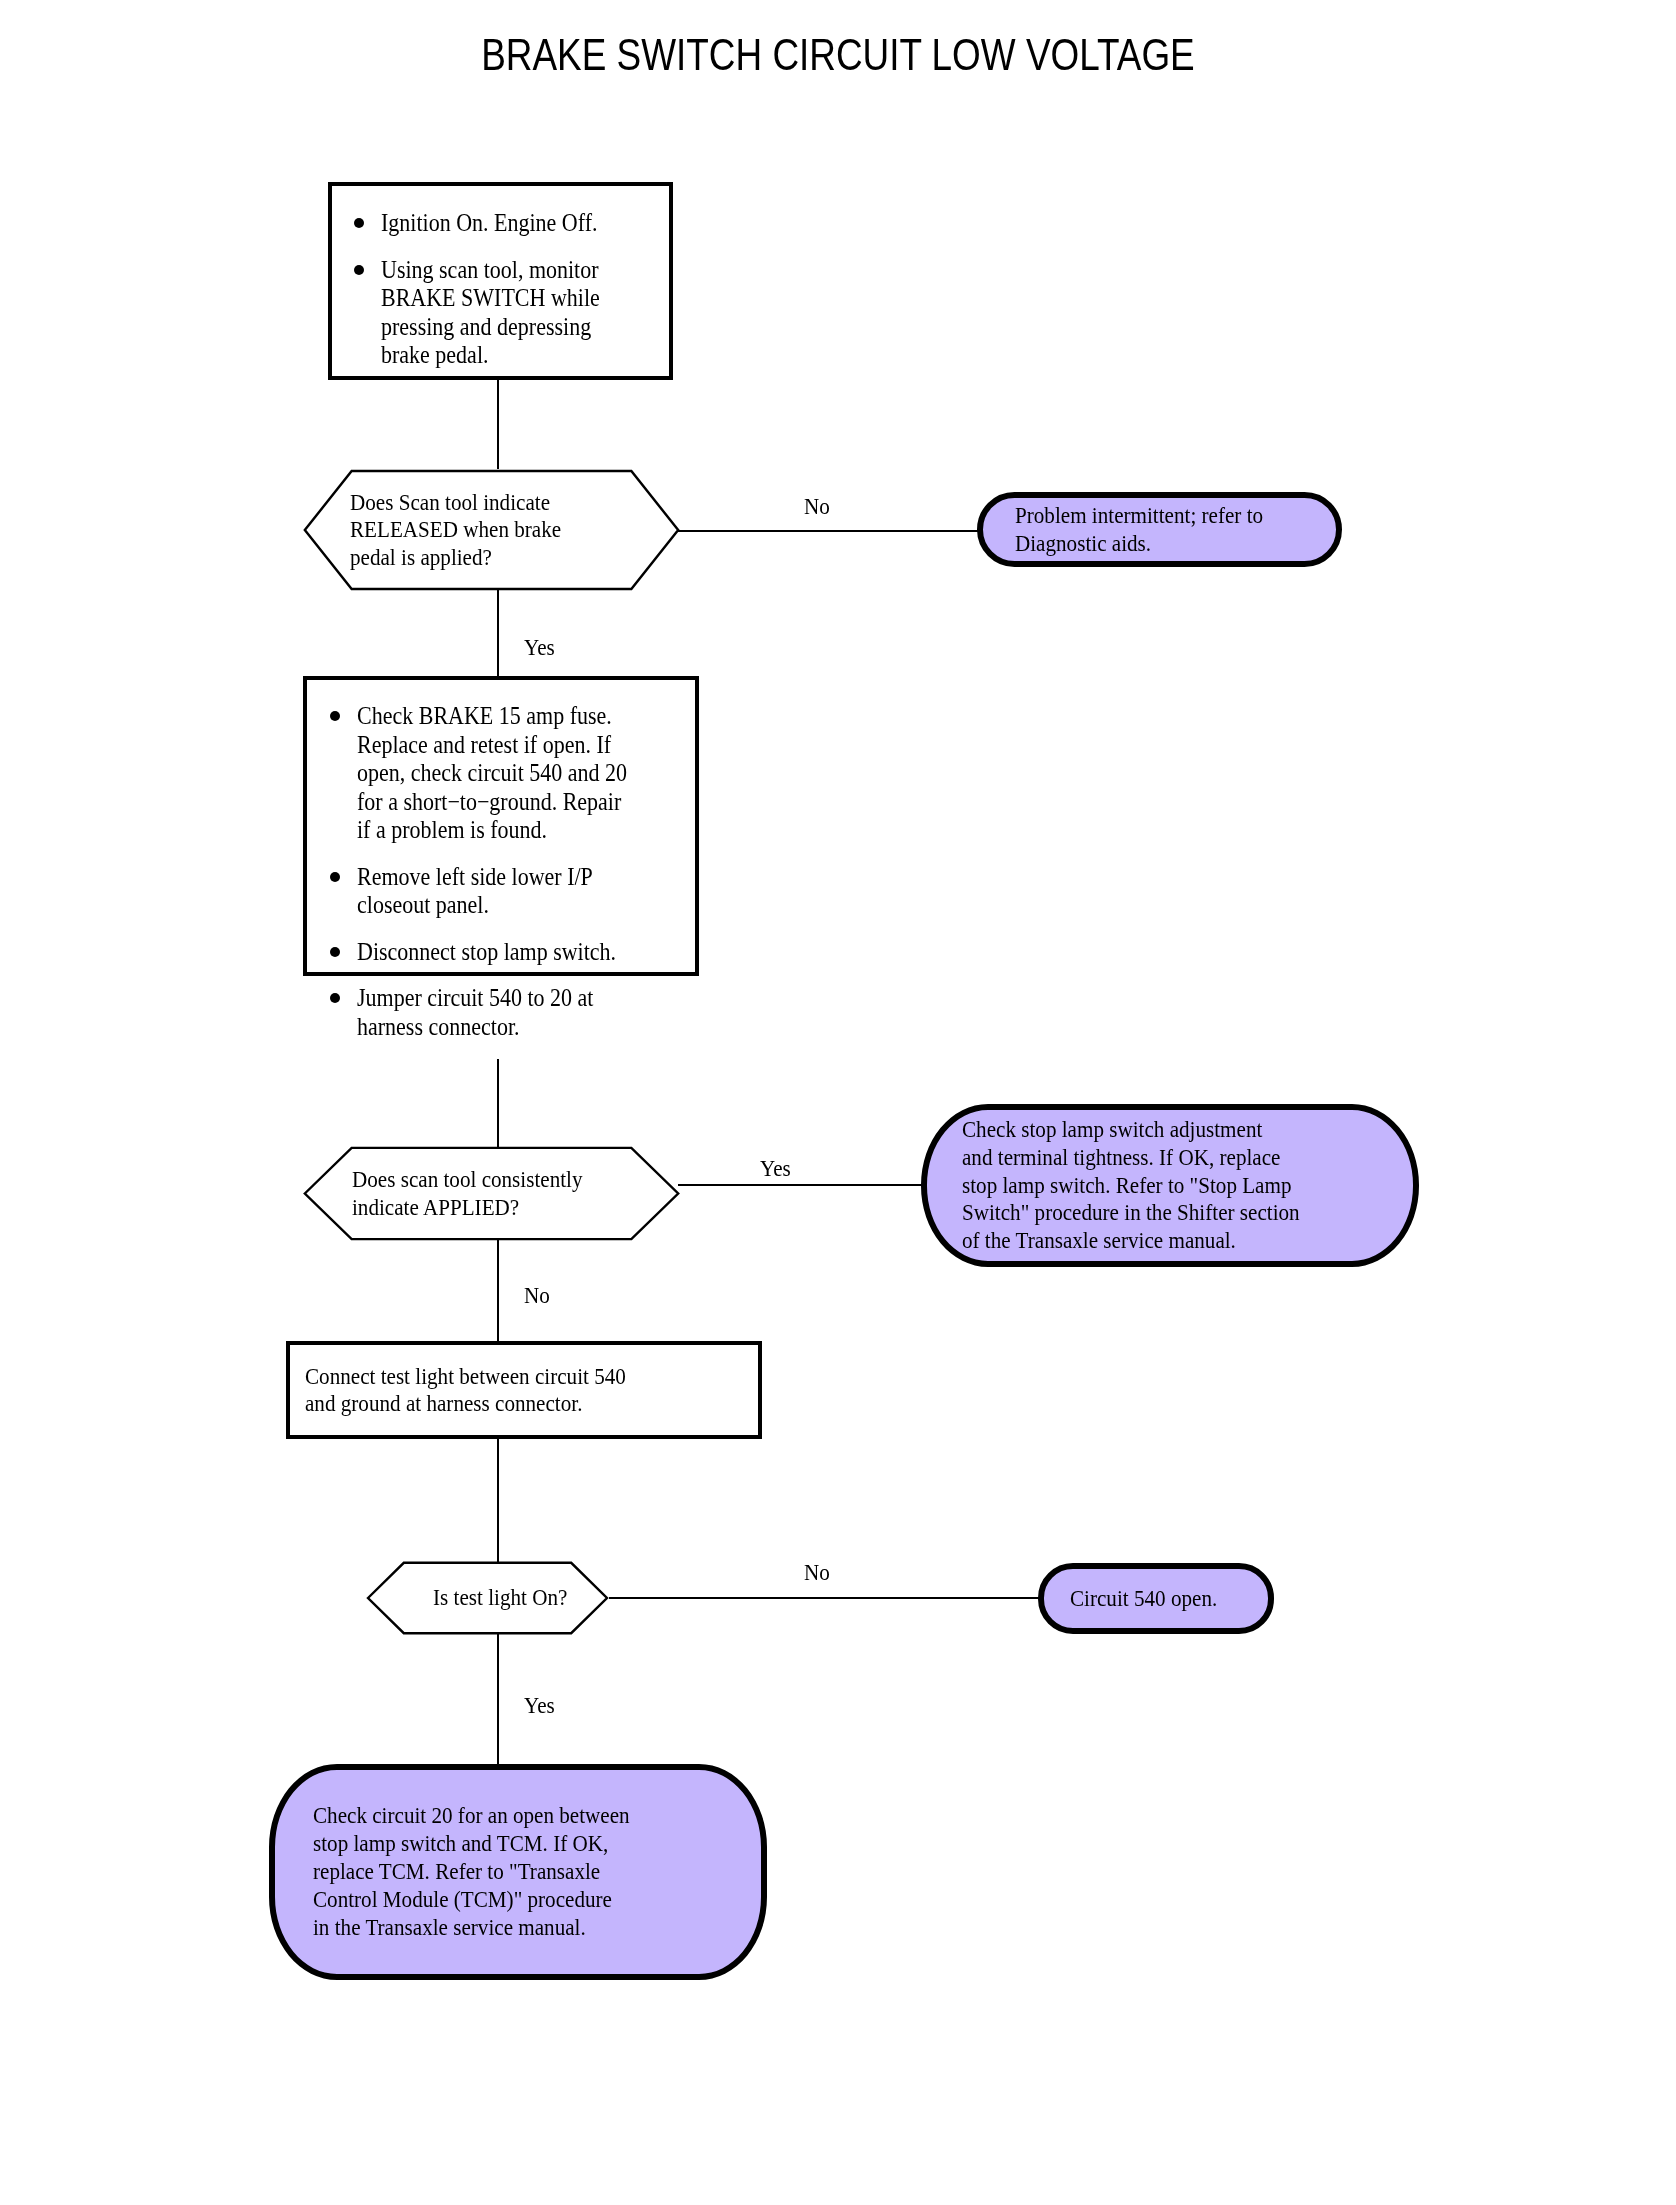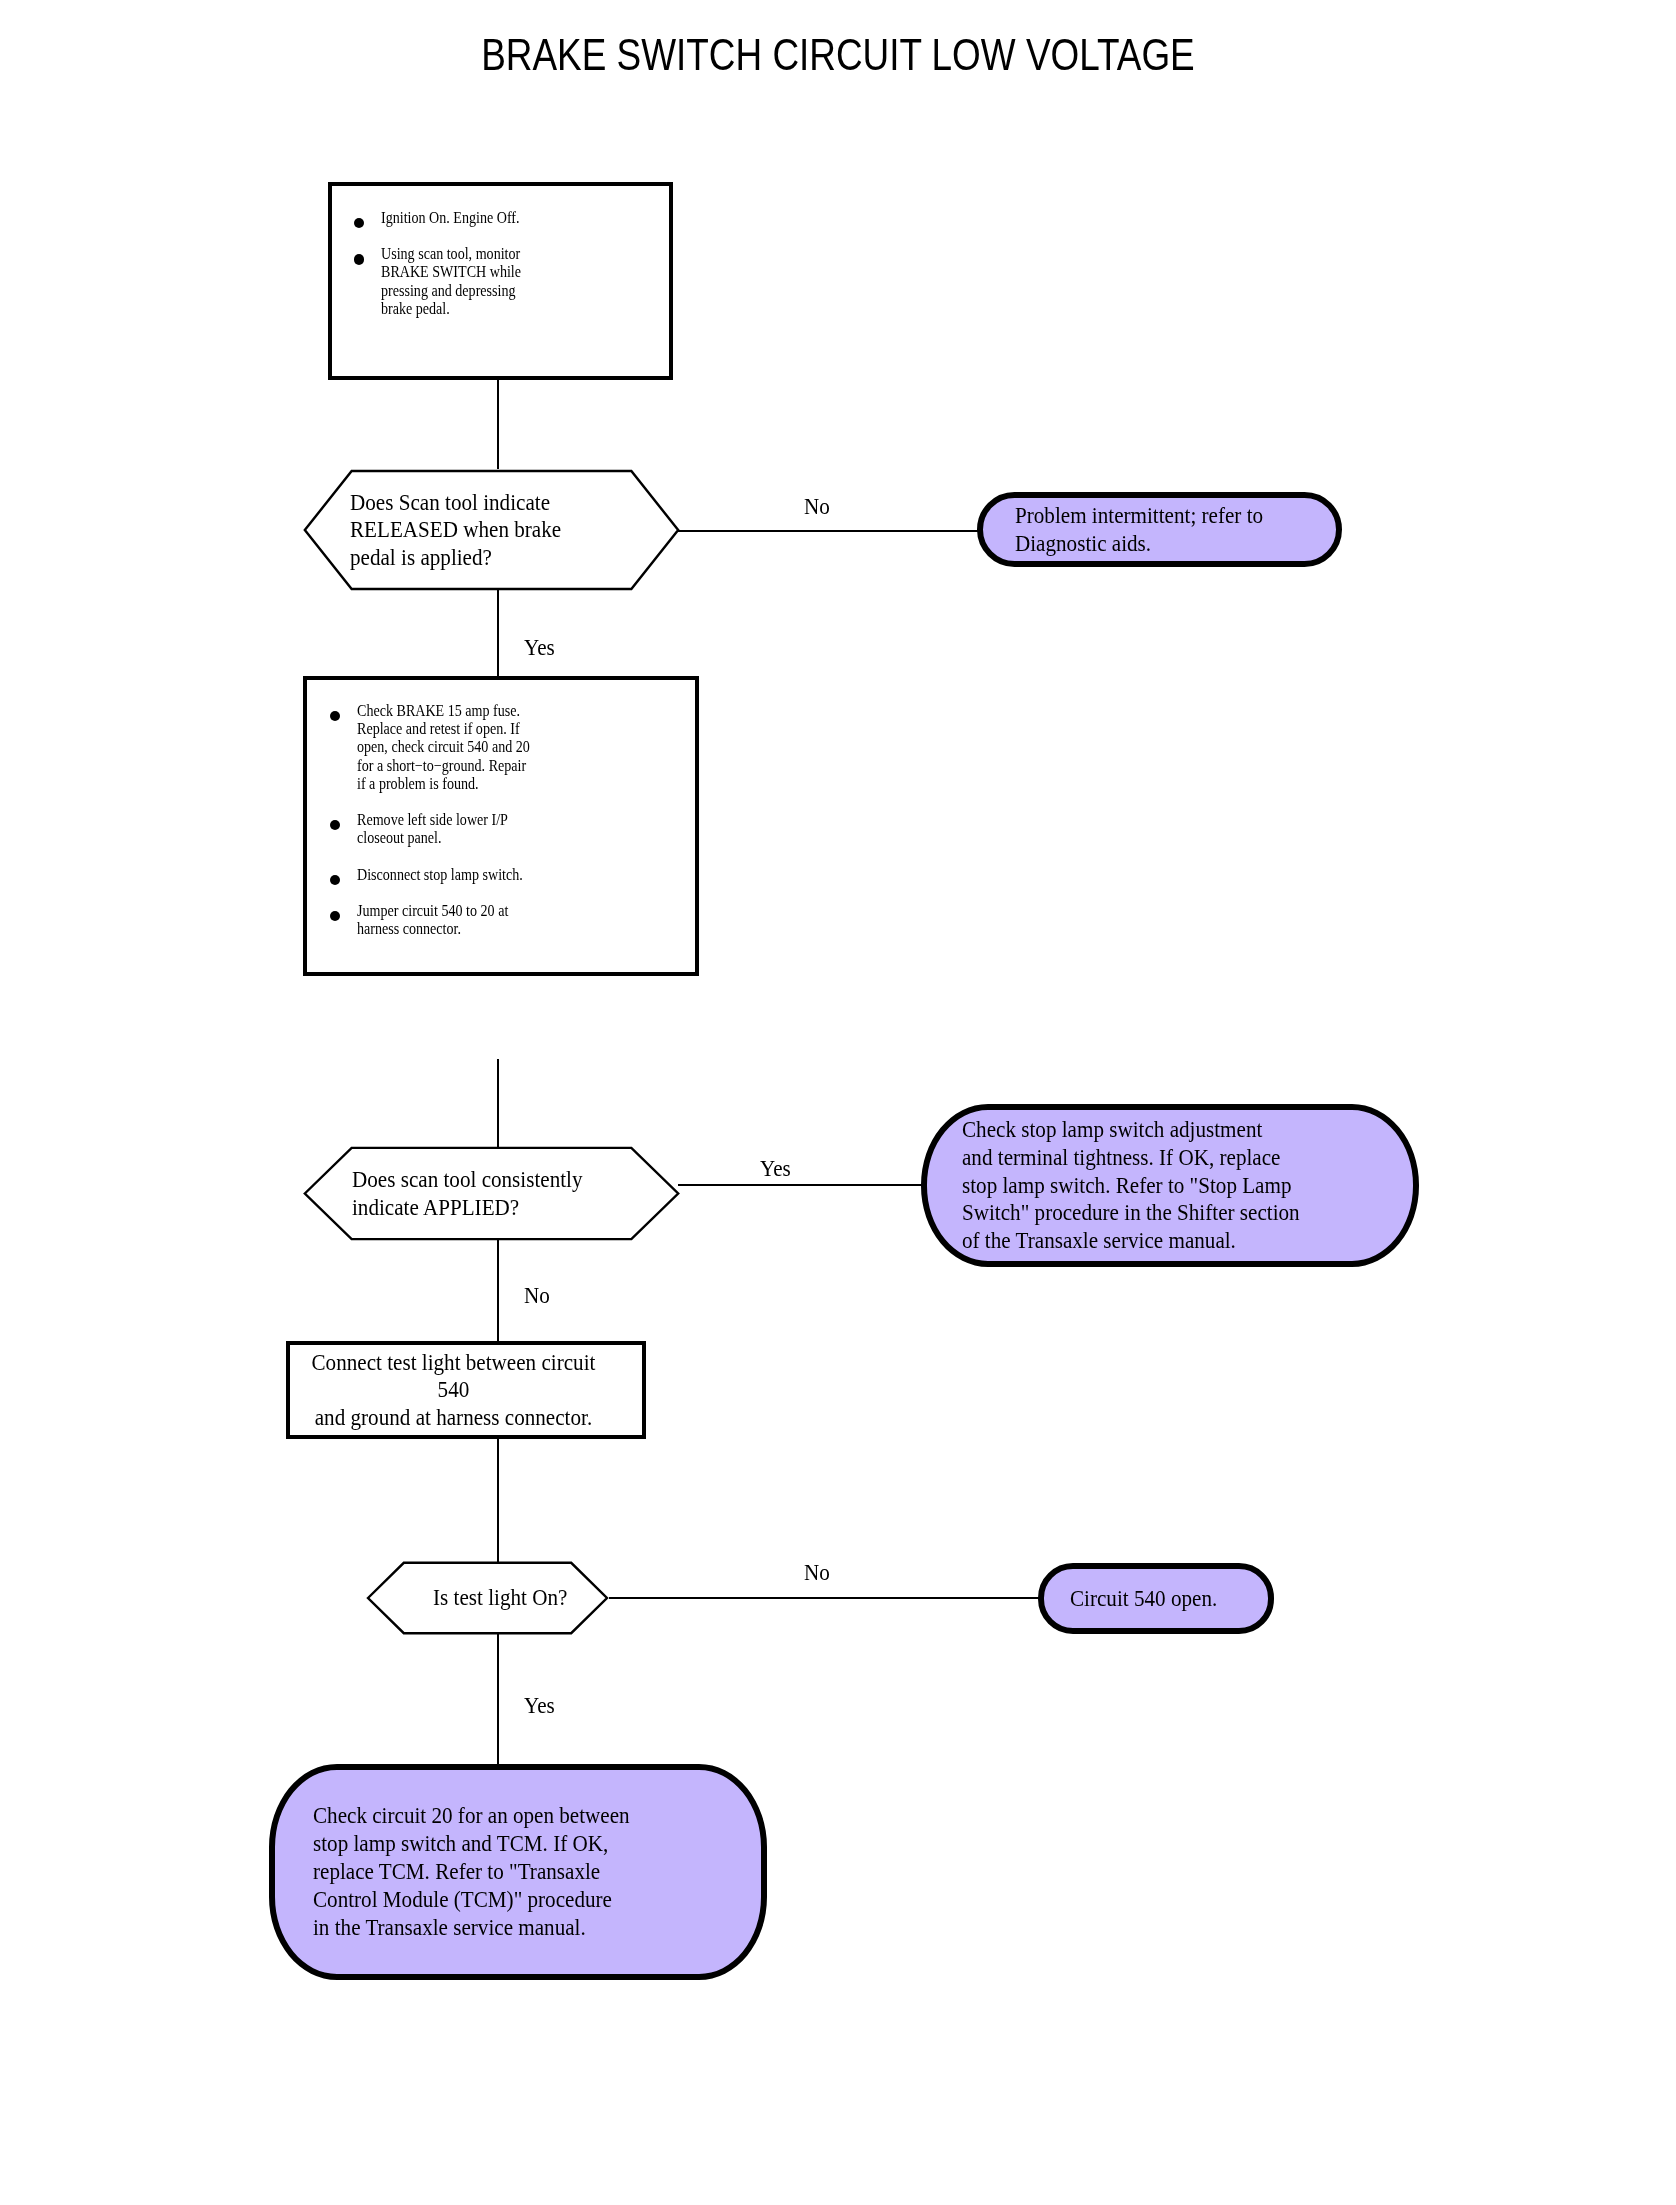--- a/index.html
+++ b/index.html
@@ -55,21 +55,21 @@
   ul.bullets {
     list-style: none;
     margin: 0;
     padding: 0;
   }
   ul.bullets > li {
     position: relative;
     padding-left: 39px;
     margin: 0 0 18px 0;
     font-family: "Liberation Serif", "DejaVu Serif", serif;
-    font-size: 16px;
+    font-size: 25px;
     line-height: 1.14;
   }
   ul.bullets > li:last-child { margin-bottom: 0; }
   ul.bullets > li .btxt {
     display: block;
     transform: scaleX(0.88);
     transform-origin: 0% 50%;
     white-space: pre-line;
   }
   ul.bullets > li::before {
@@ -249,21 +249,21 @@
   <div class="terminal" style="left:921px; top:1104px; width:498px; height:163px; border-radius:67px/81px; padding-left:35px;">
     <span class="ttxt">Check stop lamp switch adjustment
 and terminal tightness. If OK, replace
 stop lamp switch. Refer to "Stop Lamp
 Switch" procedure in the Shifter section
 of the Transaxle service manual.</span>
   </div>
 
   <div class="edge-label" style="left:524px; top:1283px;">No</div>
 
-  <div class="proc" style="left:286px; top:1341px; width:360px; height:98px; display:flex; align-items:center; padding-left:14.6px;text-align:center;">
+  <div class="proc" style="left:286px; top:1341px; width:476px; height:98px; display:flex; align-items:center; padding-left:14.6px;">
     <span class="node-text">Connect test light between circuit 540
 and ground at harness connector.</span>
   </div>
 
   <div class="decision" style="left:366px; top:1561px; width:243px; height:74px;">
     <svg width="243" height="74" viewBox="0 0 400 122">
       <polygon points="3,61 62,3 338,3 397,61 338,119 62,119" fill="#ffffff" stroke="#000000" stroke-width="4"></polygon>
     </svg>
     <div class="dlabel" style="padding-left:43px;justify-content:center;">
       <span class="dtxt">Is test light On?</span>

